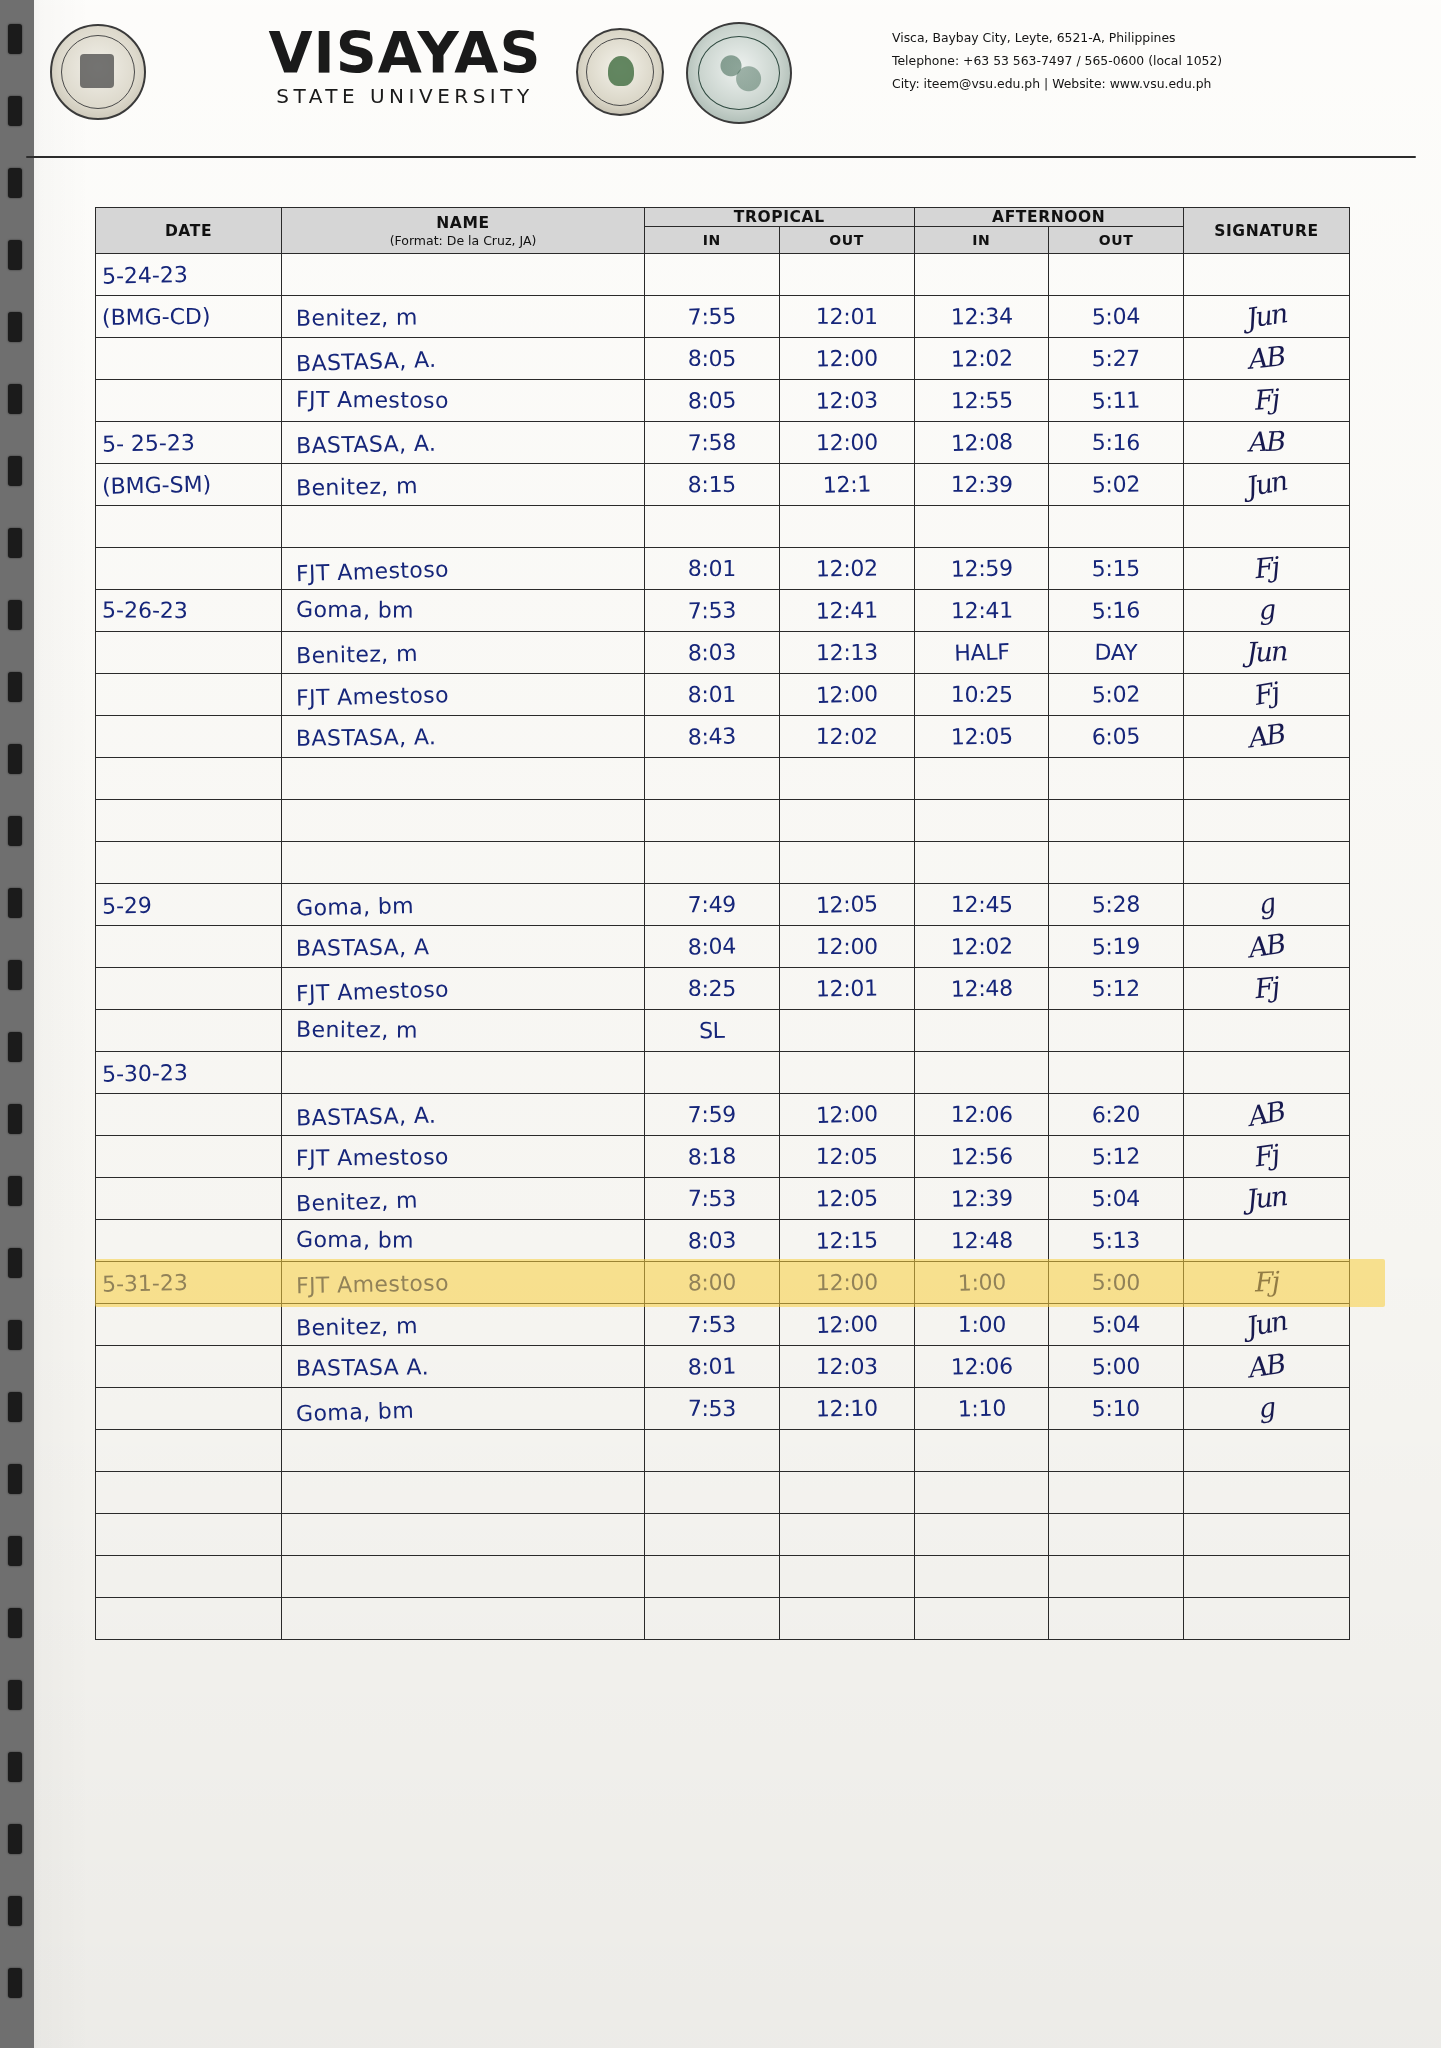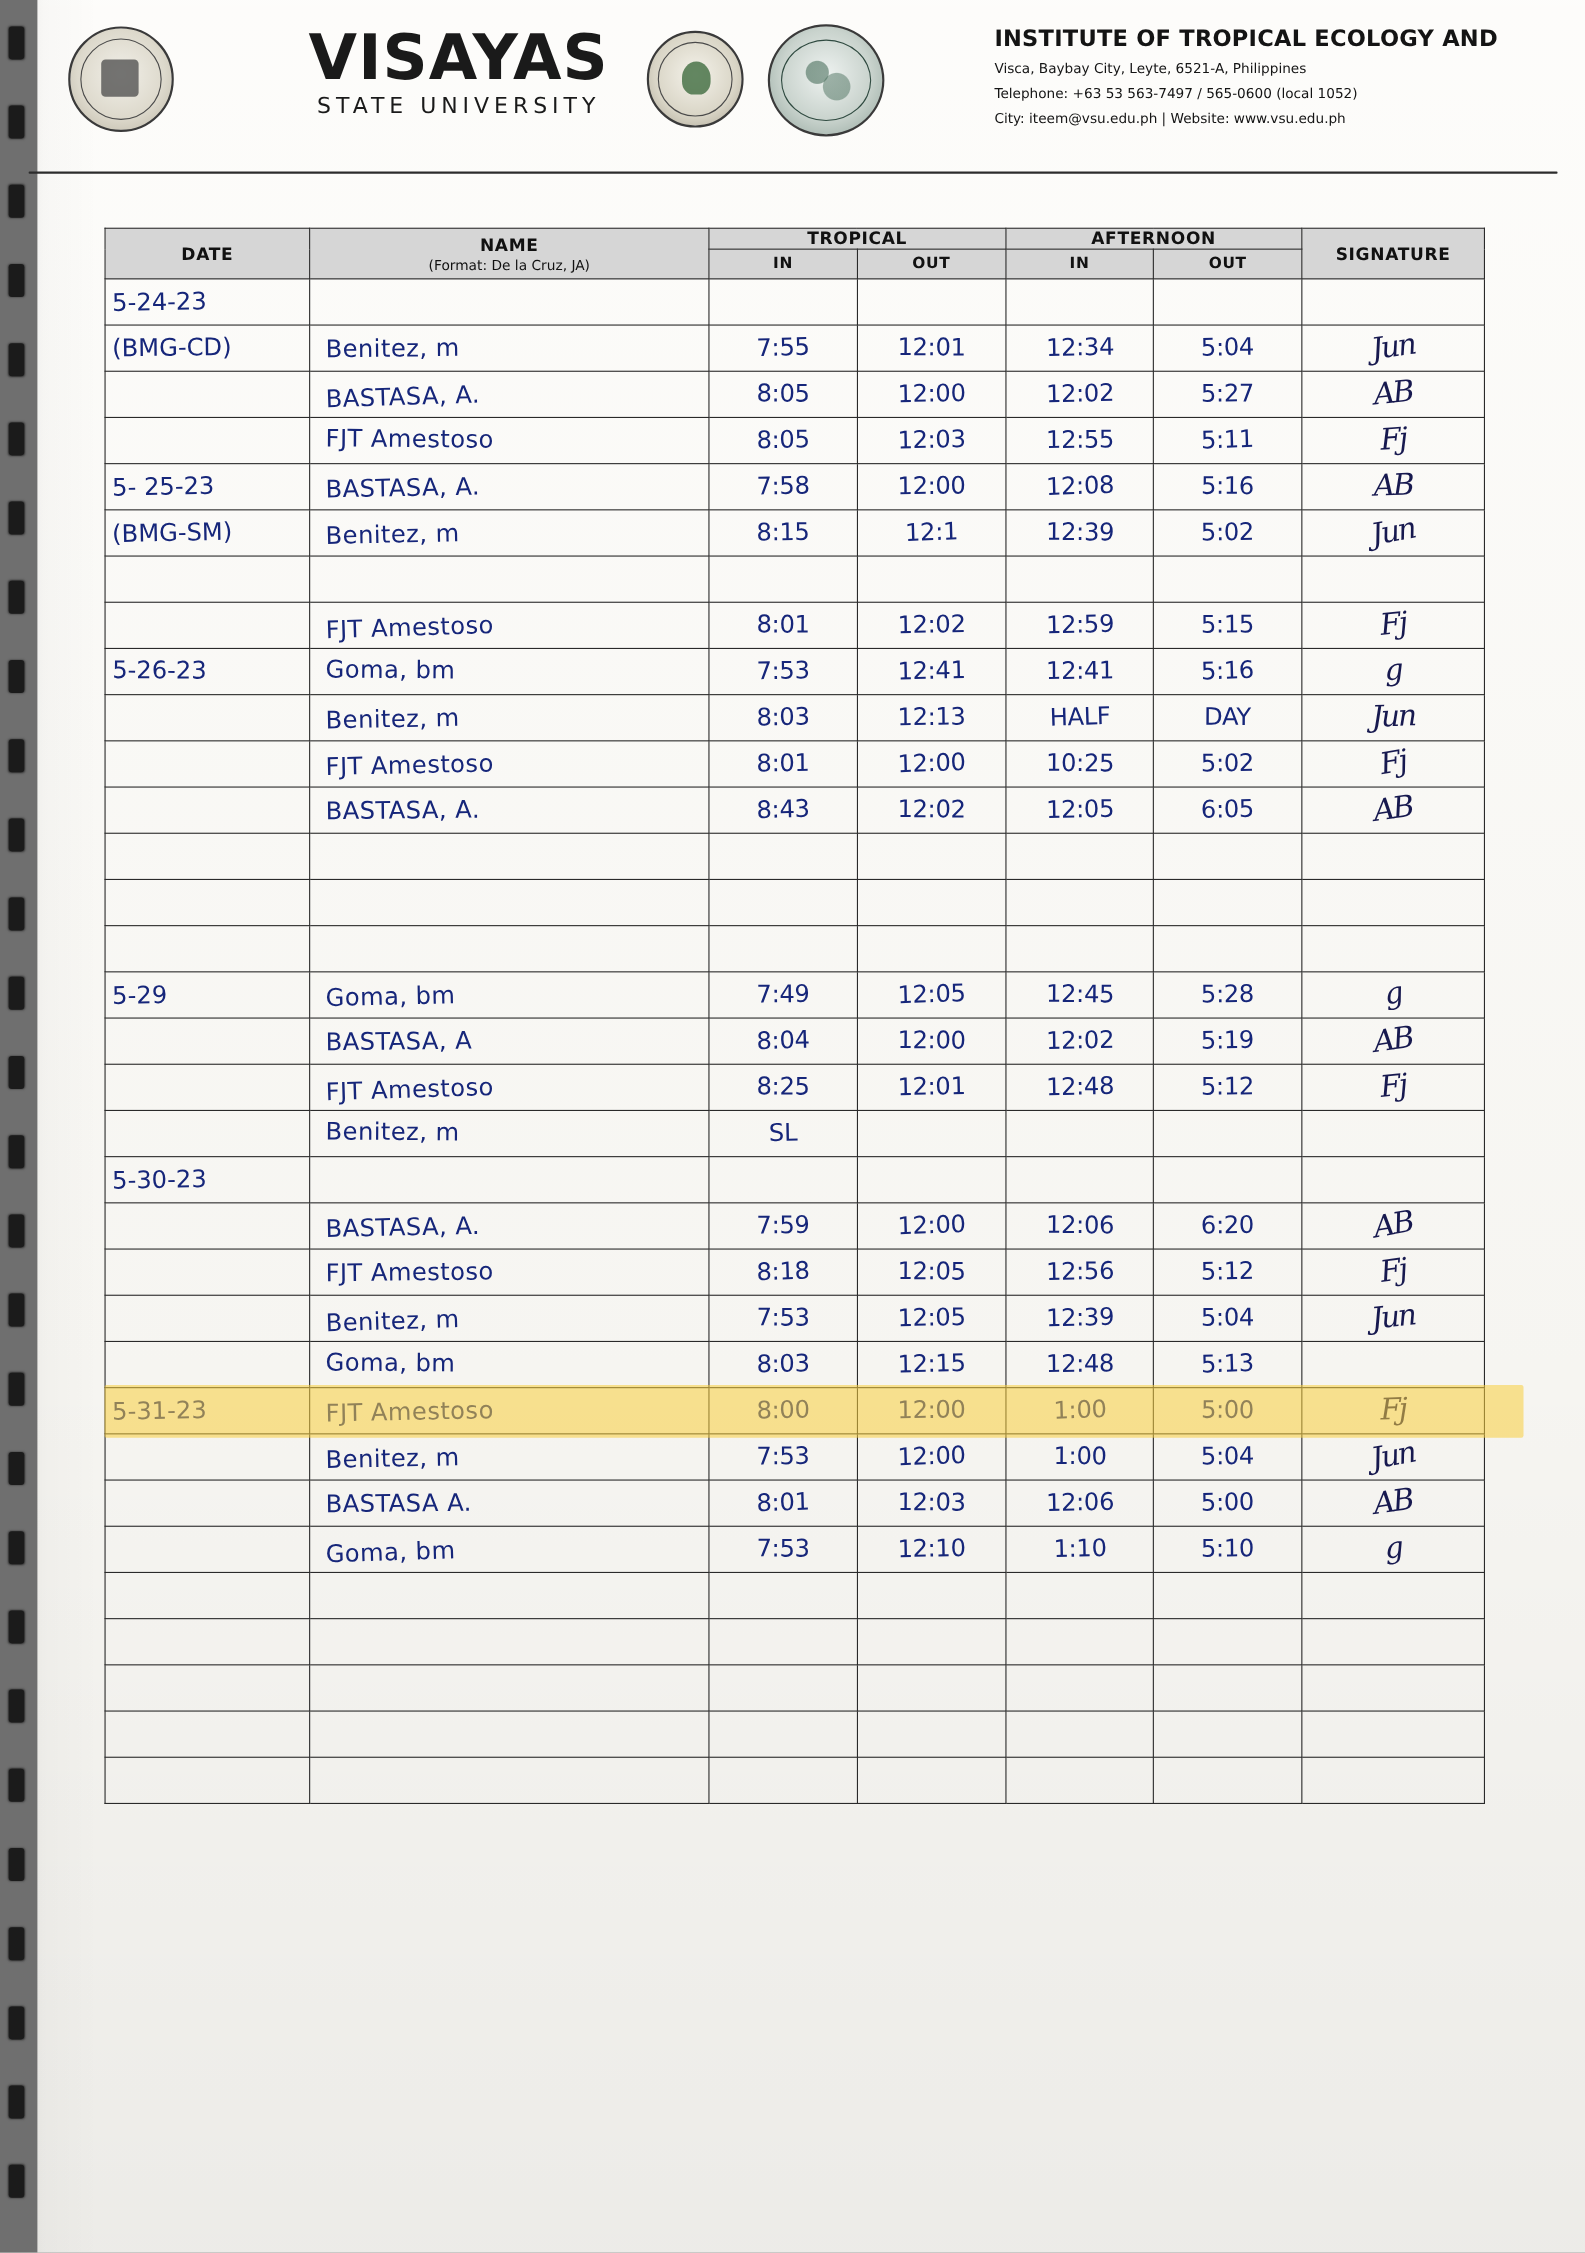--- a/index.html
+++ b/index.html
@@ -38,21 +38,21 @@
     left: 8px;
     width: 14px;
     height: 30px;
     background: #1b1b1b;
     border-radius: 3px;
     box-shadow: 0 0 2px rgba(0,0,0,0.6);
   }
   
   .header {
     position: absolute;
-    left: 52px;
+    left: 40px;
     top: 8px;
     width: 1360px;
     height: 140px;
   }
   .seal {
     position: absolute;
     border-radius: 50%;
     border: 2px solid #3a3a3a;
     box-sizing: border-box;
     background: radial-gradient(circle at 50% 45%, #f1efe8 0%, #ddd9cc 58%, #b9b3a2 100%);
@@ -280,21 +280,20 @@
 
   <div class="header">
     <div class="seal vsu"></div>
     <div class="wordmark">
       <div class="big">VISAYAS</div>
       <div class="small">STATE UNIVERSITY</div>
     </div>
     <div class="seal forestry"></div>
     <div class="seal iteem"></div>
     <div class="unit-block">
-      <div class="l1">INSTITUTE OF TROPICAL ECOLOGY AND</div>
       <div class="addr">Visca, Baybay City, Leyte, 6521-A, Philippines</div>
       <div class="addr">Telephone: +63 53 563-7497 / 565-0600 (local 1052)</div>
       <div class="addr">City:  iteem@vsu.edu.ph | Website:  www.vsu.edu.ph</div>
     </div>
   </div>
   <div class="rule"></div>
 
   <table class="sheet">
     <thead>
       <tr>

